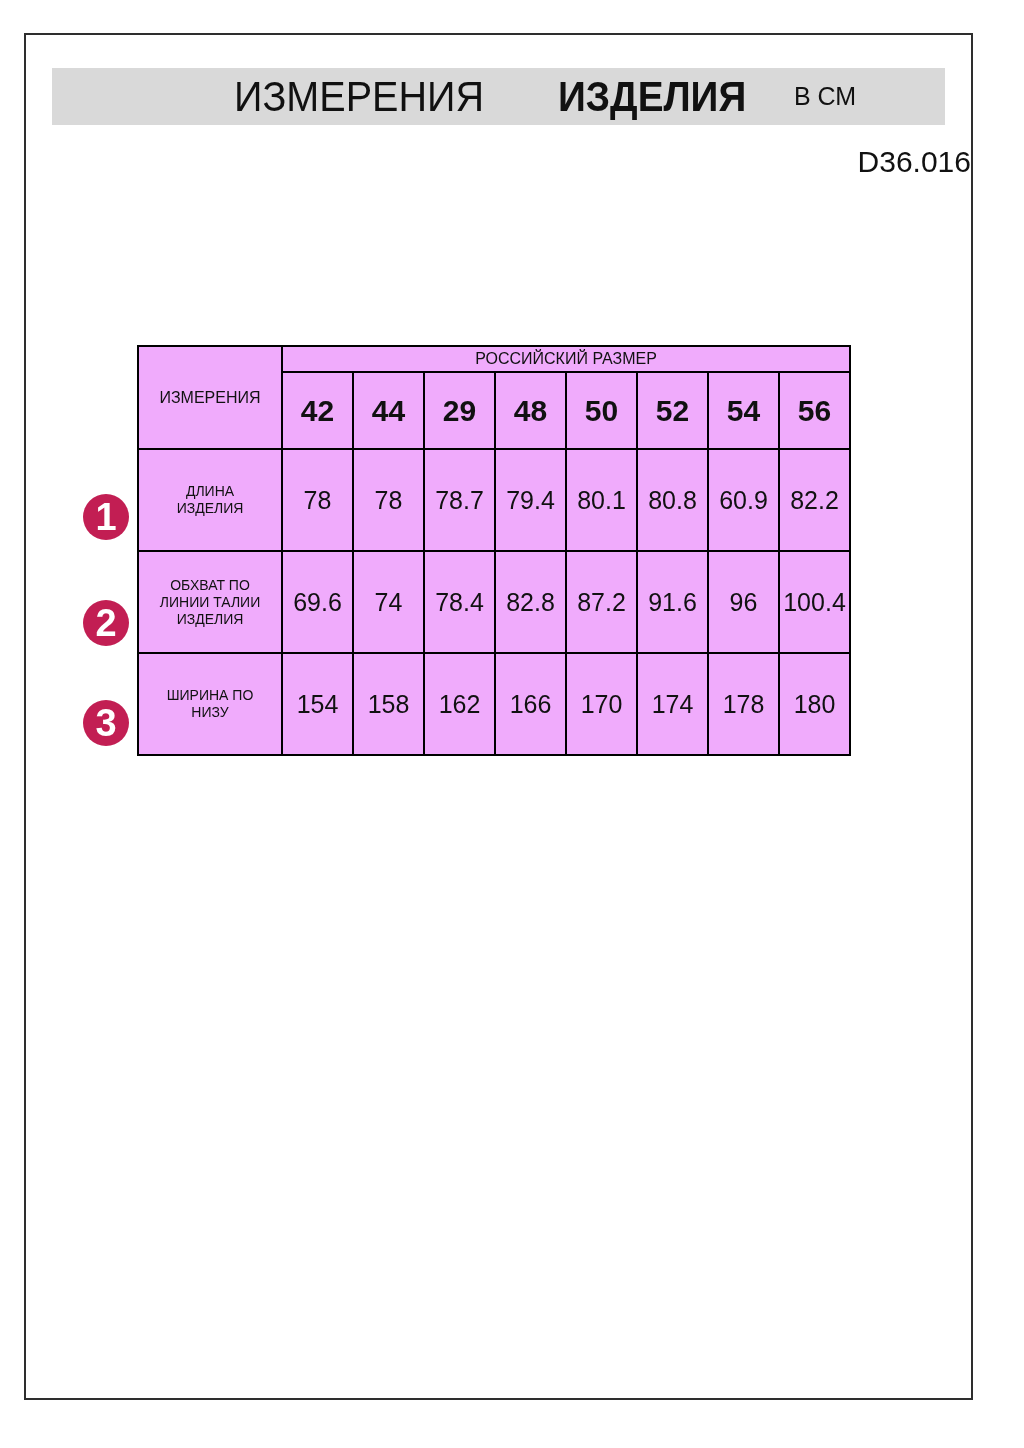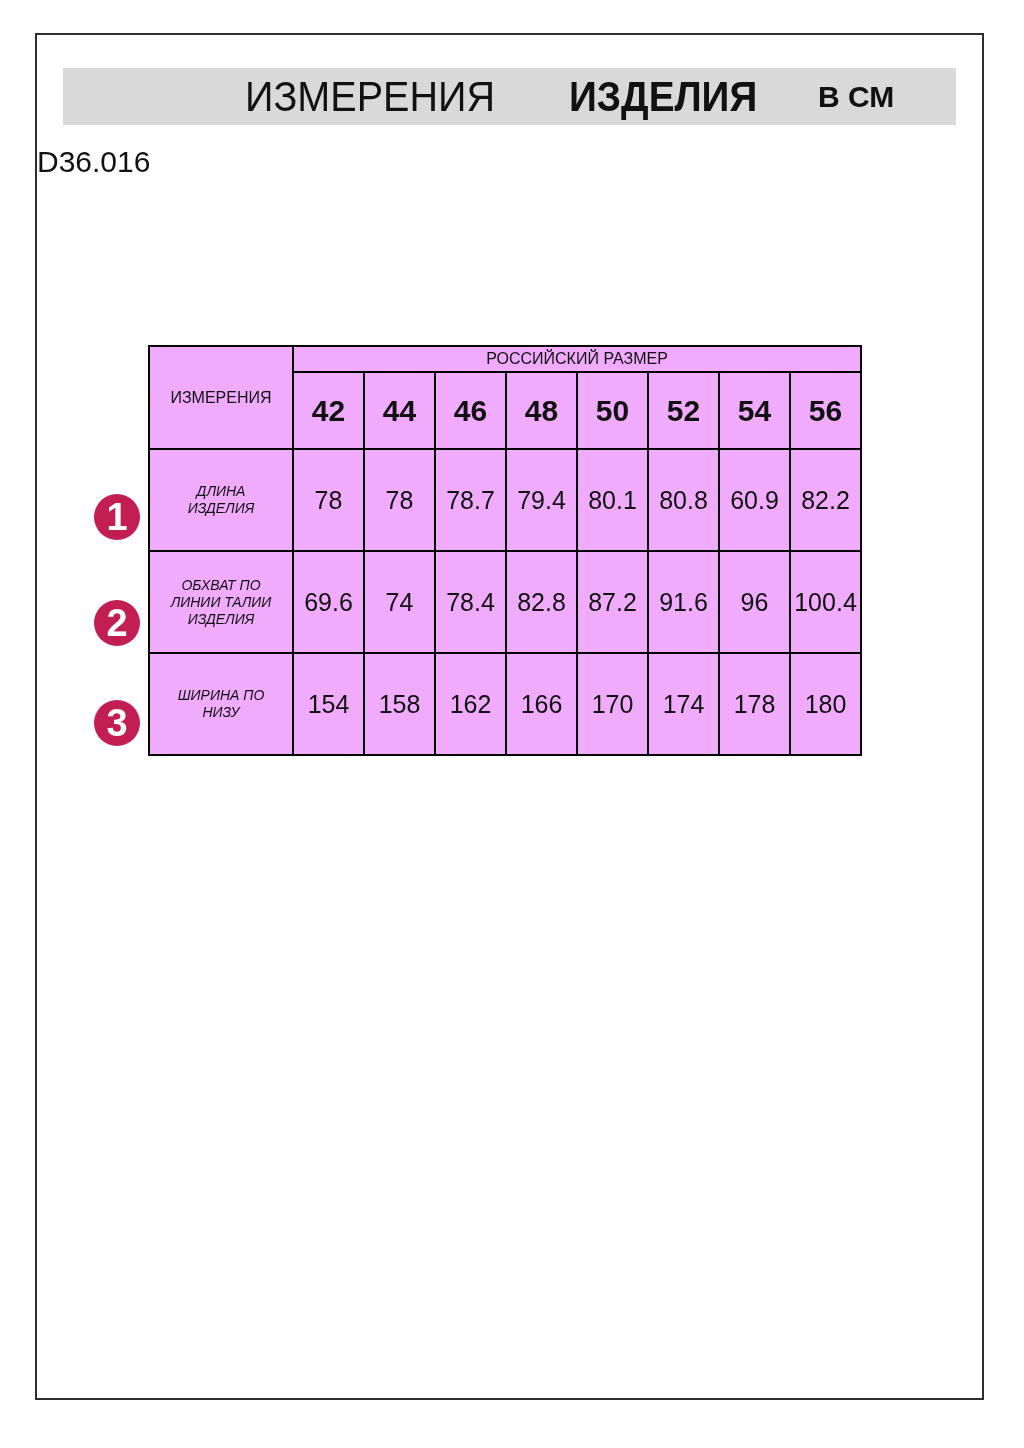--- a/index.html
+++ b/index.html
@@ -6,21 +6,21 @@
   html, body {
     width: 1024px; height: 1448px;
     background: #ffffff;
     font-family: "Liberation Sans", sans-serif;
     color: #111;
     position: relative;
     overflow: hidden;
   }
   .sheet {
     position: absolute;
-    left: 35px; top: 33px;
+    left: 24px; top: 33px;
     width: 949px; height: 1367px;
     border: 2px solid #2e2e2e;
     background: #ffffff;
   }
   
   .band {
     position: absolute;
     left: 26px; top: 33px;
     width: 893px; height: 57px;
     background: var(--band-bg, #d9d9d9);
@@ -32,27 +32,27 @@
   }
   .band .w1 {
     font-size: 43px; font-weight: 400; letter-spacing: 0px;
     display: inline-block; transform: scaleX(0.92); transform-origin: left center;
   }
   .band .w2 {
     font-size: 43px; font-weight: 700; margin-left: 52px;
     display: inline-block; transform: scaleX(0.90); transform-origin: left center;
   }
   .band .w3 {
-    font-size: 30px; font-weight: 700; margin-left: 40px;
+    font-size: 25px; font-weight: 400; margin-left: 27px;
     display: inline-block;
   }
   
   .code {
     position: absolute; top: 110px; left: 0; width: 100%;
-    text-align: left; font-size: 30px; font-weight: 400;
+    text-align: right; font-size: 30px; font-weight: 400;
   }
   .desc {
     position: absolute; top: 158px; left: 0; width: 100%;
     text-align: center; font-size: 21px; line-height: 29px; font-weight: 400;
   }
   
   .tbl-wrap { position: absolute; left: 111px; top: 310px; }
   table.size-table {
     border-collapse: collapse;
     table-layout: fixed;
@@ -67,21 +67,21 @@
     width: 144px;
     font-size: 17px;
     font-weight: 400;
   }
   tr.group-row td { height: 26px; font-size: 16px; font-weight: 400; }
   tr.sizes-row td { height: 77px; font-size: 30px; font-weight: 700; width: 71px; }
   tr.data-row td { height: 102px; font-size: 25px; font-weight: 400; }
   tr.data-row td.rowlabel {
     font-size: 14px; line-height: 17px; font-weight: 400;
   }
-  td.rowlabel .lbl { display: inline-block; max-width: 106px; font-style: italic; }
+  td.rowlabel .lbl { display: inline-block; max-width: 106px; }
   
   .badge {
     position: absolute;
     left: 57px;
     width: 46px; height: 46px;
     border-radius: 50%;
     background: var(--badge, #c21e53);
     color: #fff;
     font-size: 38px; font-weight: 700;
     display: flex; align-items: center; justify-content: center;
@@ -128,21 +128,21 @@
           <col style="width:71px">
       </colgroup>
       <tbody>
           <tr class="group-row">
         <td class="measure-head" rowspan="2">ИЗМЕРЕНИЯ</td>
         <td colspan="8">РОССИЙСКИЙ РАЗМЕР</td>
       </tr>
       <tr class="sizes-row">
         <td>42</td>
         <td>44</td>
-        <td>46</td>
+        <td>29</td>
         <td>48</td>
         <td>50</td>
         <td>52</td>
         <td>54</td>
         <td>56</td>
       </tr>
       <tr class="data-row">
         <td class="rowlabel"><span class="lbl">ДЛИНА ИЗДЕЛИЯ</span></td>
         <td>78</td>
         <td>78</td>

